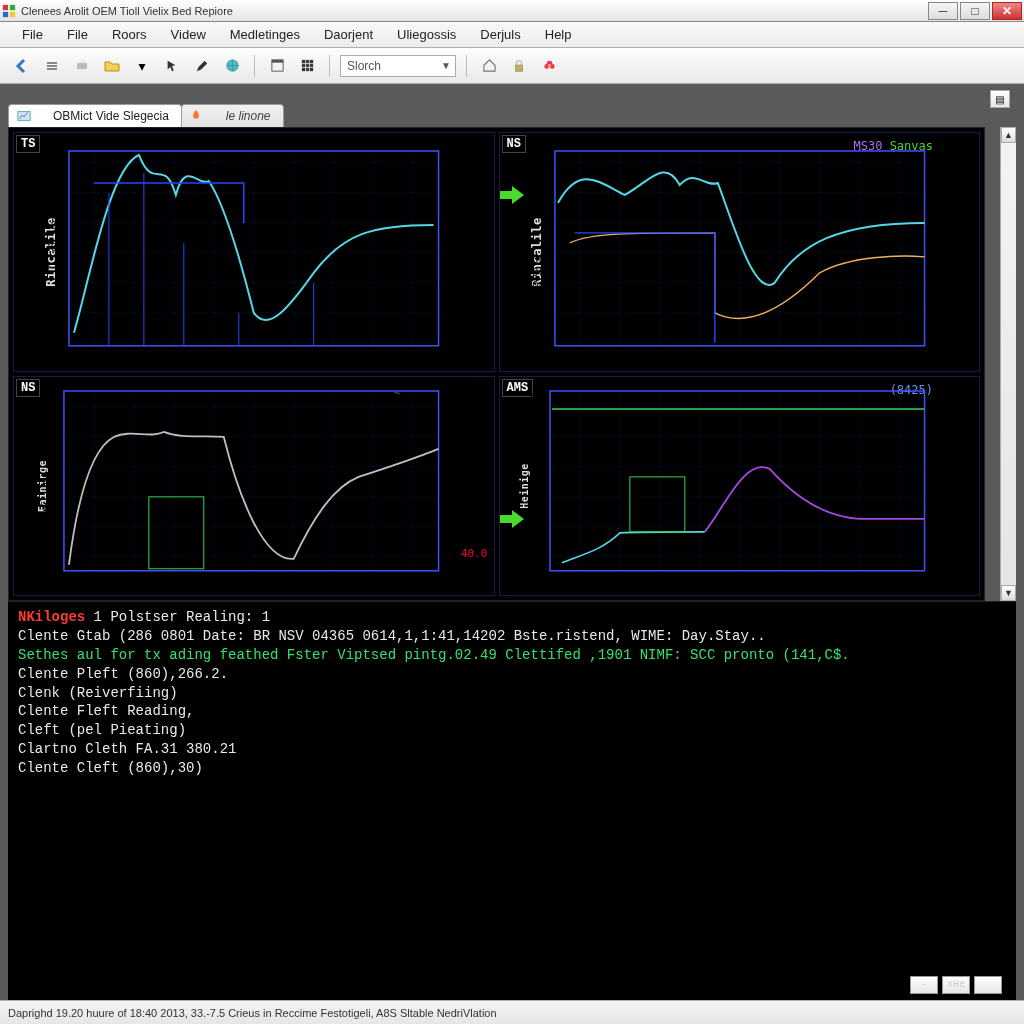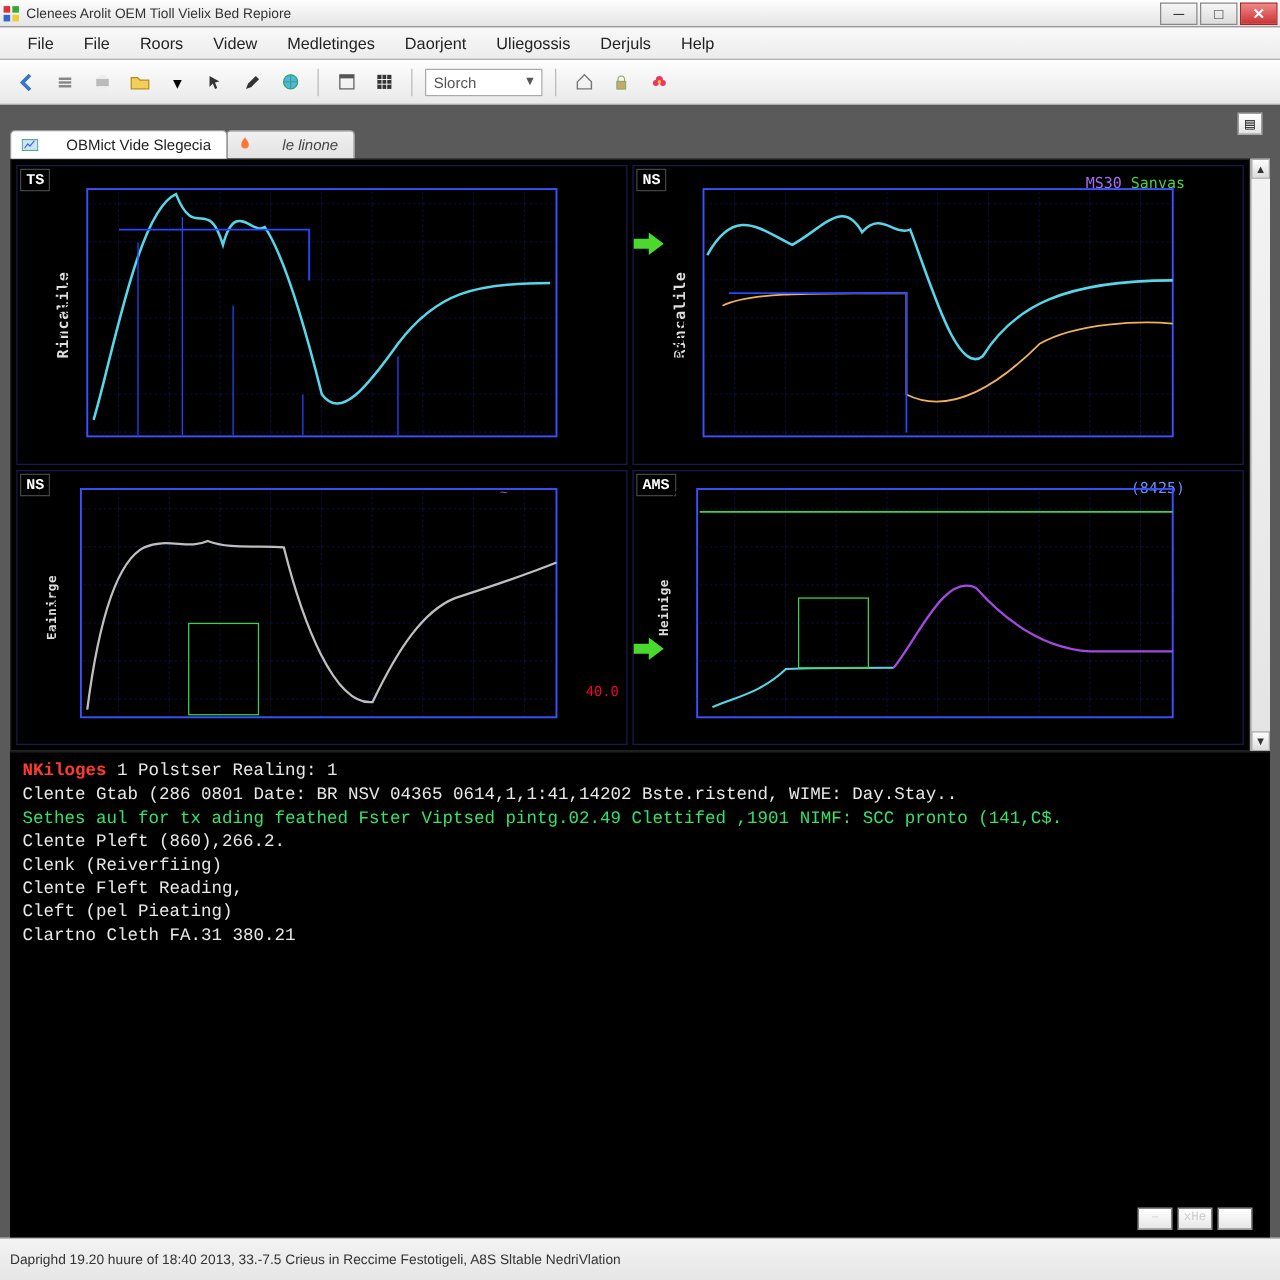--- a/index.html
+++ b/index.html
@@ -64,21 +64,21 @@
     gap: 6px;
   }
   .tbtn {
     width: 24px; height: 24px;
     display: inline-flex; align-items:center; justify-content:center;
     border: 1px solid transparent; border-radius:3px;
     cursor:pointer; font-size:14px;
   }
   .tsep { width:1px; height:22px; background:#bbb; margin:0 4px;}
   .search-combo {
-    height: 22px; width: 94px;
+    height: 22px; width: 116px;
     border:1px solid #aaa; background:#fff;
     display:flex; align-items:center; padding:0 6px;
     font-size:12px; color:#555; position:relative;
     cursor:pointer;
   }
   .search-combo .chev { position:absolute; right:4px; font-size:10px; color:#555; }
   
   .workspace {
     flex:1; background:#5a5a5a;
     padding: 20px 8px 0 8px;
@@ -189,21 +189,21 @@
   }
   .mini-btn {
     width:28px; height:18px; font-size:10px;
     background:linear-gradient(#fff,#e6e6e6);
     border:1px solid #999;
     display:flex;align-items:center;justify-content:center;
     cursor:pointer;
   }
   
   .statusbar {
-    height:34px; background:linear-gradient(#f3f3f3,#e6e6e6);
+    height:24px; background:linear-gradient(#f3f3f3,#e6e6e6);
     border-top:1px solid #b0b0b0;
     display:flex; align-items:center; padding:0 8px;
     font-size:11px; color:#333;
   }
 </style>
 </head>
 <body>
 
 <div class="titlebar">
   <span class="app-icon">
@@ -330,21 +330,21 @@
       <span class="tab-icon">
           <svg width="12" height="12" viewBox="0 0 16 16">
             <path d="M8 1c2 3 4 5 4 8a4 4 0 11-8 0c0-3 2-5 4-8z" fill="#f73"></path>
           </svg>
         </span>
       <span>le linone</span>
     </div>
   </div>
 
   <div style="position:relative;">
-  <div class="chart-container" style="margin-right:16px;">
+  <div class="chart-container" style="margin-right:31px;">
 
     <div class="chart-panel">
       <div class="chart-tag">TS</div>
       <div class="ylabel">Rincalile</div>
       <svg class="grid" viewBox="0 0 480 240" preserveAspectRatio="none">
         <defs>
               <pattern id="g1" width="40" height="30" patternUnits="userSpaceOnUse">
                 <path d="M40 0V30M0 30H40" stroke="#1730c0" stroke-width="0.5" stroke-dasharray="2 2"></path>
               </pattern>
             </defs>
@@ -518,20 +518,21 @@
     <div>
       <span class="l-red">NKiloges</span><span class="l-white"> 1 Polstser R</span><span class="l-white">ealing:  1</span>
     </div>
     <div class="l-white">Clente Gtab (286 0801 Date: BR NSV 04365 0614,1,1:41,14202 Bste.ristend, WIME: Day.Stay..</div>
     <div class="l-green">Sethes aul for tx ading feathed Fster Viptsed pintg.02.49 Clettifed ,1901 NIMF: SCC pronto (141,C$.</div>
     <div class="l-white">Clente Pleft (860),266.2.</div>
     <div class="l-white">Clenk (Reiverfiing)</div>
     <div class="l-white">Clente Fleft Reading,</div>
     <div class="l-white">Cleft (pel Pieating)</div>
     <div class="l-white">Clartno Cleth FA.31 380.21</div>
+    <div class="l-white">Clente Cleft (860),30)</div>
 
     <div class="bottom-toolbar">
       <span class="mini-btn">⎯</span>
       <span class="mini-btn">xHe</span>
       <span class="mini-btn"></span>
     </div>
   </div>
 
 </div>
 

